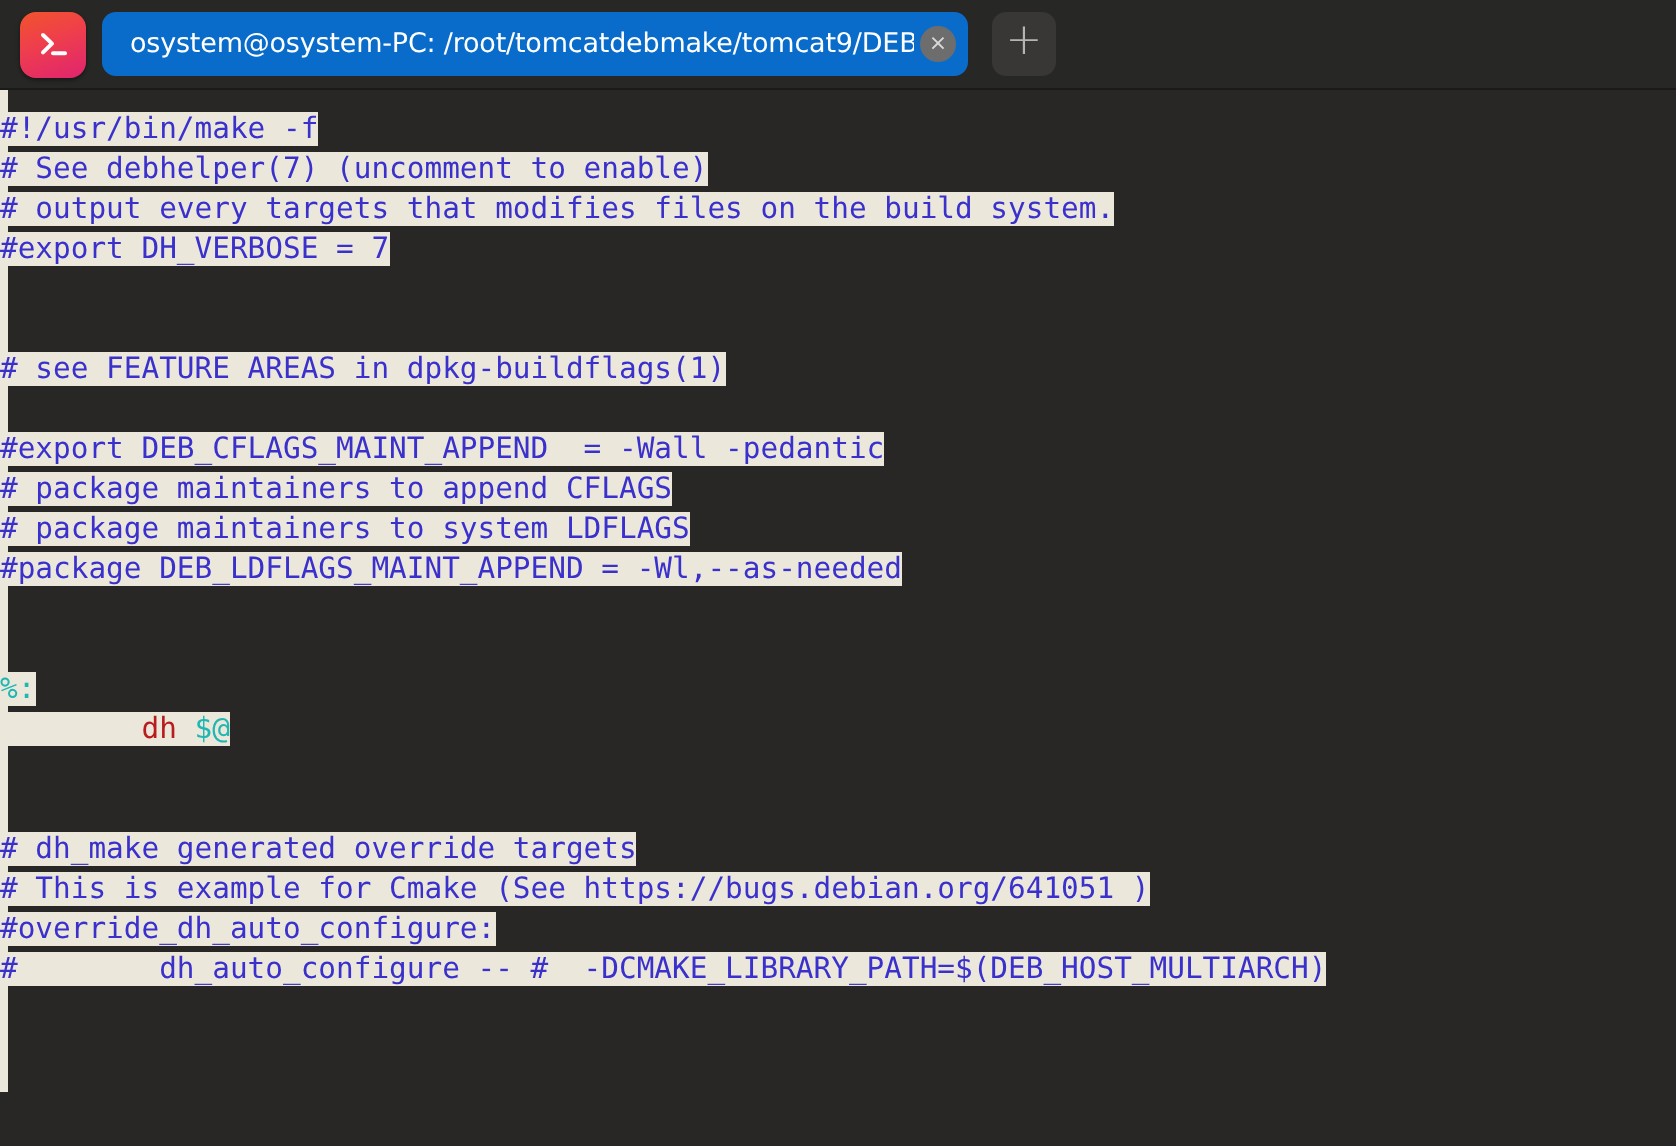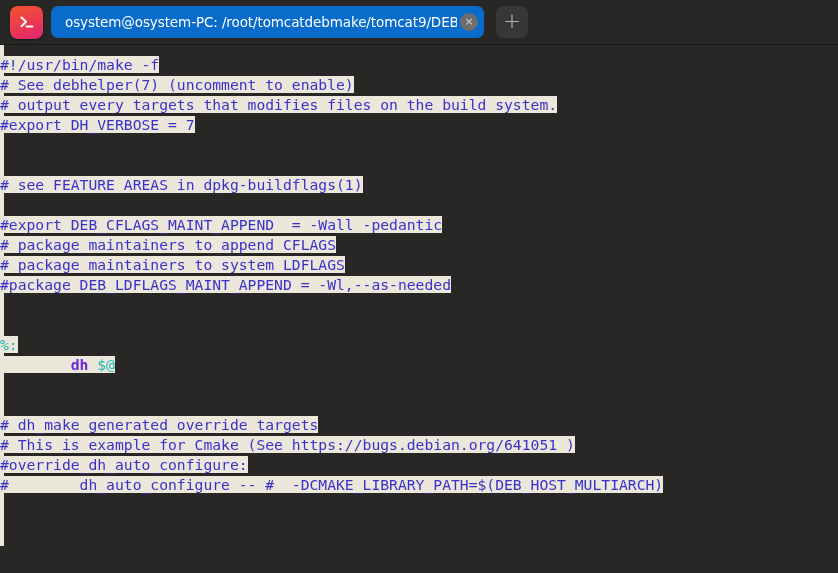--- a/index.html
+++ b/index.html
@@ -155,21 +155,21 @@
 
   .line .blank-hl {
     background: #ece7db;
     display: inline-block;
     width: 4px;
     height: 20px;
     vertical-align: top;
   }
 
   .tok-target { color: #1fb7b2; }
-  .tok-cmd    { color: #6d28d9; font-weight: bold; }
+  .tok-cmd    { color: #b91c1c; }
   .tok-var    { color: #1fb7b2; }
 </style>
 </head>
 <body>
 
 <div id="app">
 
   <div class="titlebar">
 
     <div class="app-icon">

